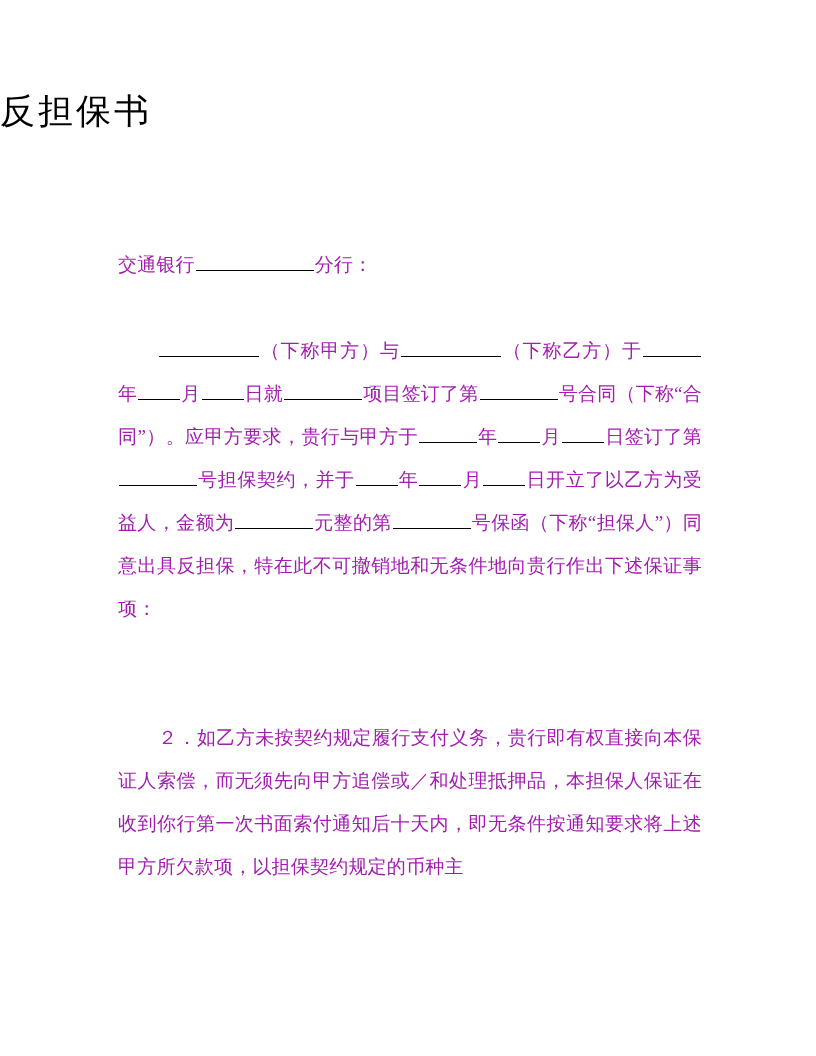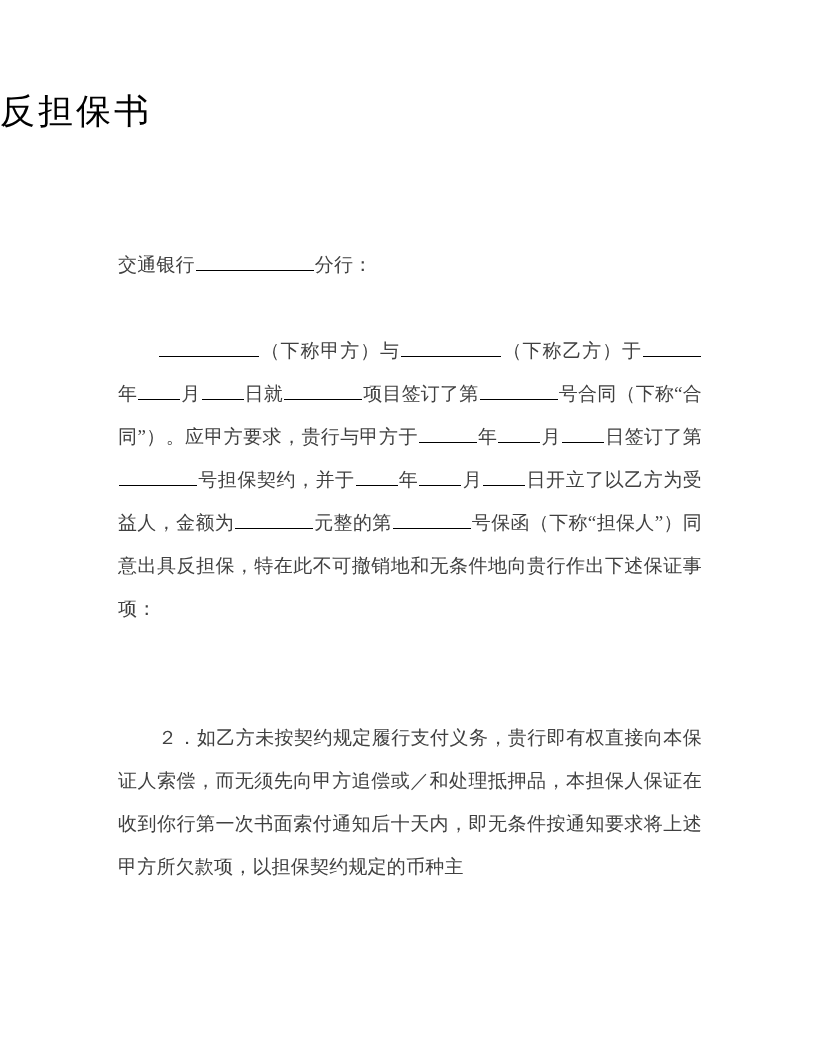--- a/index.html
+++ b/index.html
@@ -39,21 +39,21 @@
     top: 243px;
     width: 584px;
   }
   .para {
     font-size: 19px;
     line-height: 43px;
     text-align: justify;
     text-justify: inter-ideograph;
     letter-spacing: 0.2px;
     margin: 0;
-    color: #404040;
+    color: #a21caf;
   }
   .para.indent {
     text-indent: 40px;
   }
   .gap-lg { height: 43px; }
   .gap-md { height: 43px; }
   
   .blank {
     display: inline-block;
     border-bottom: 1.4px solid #000;

